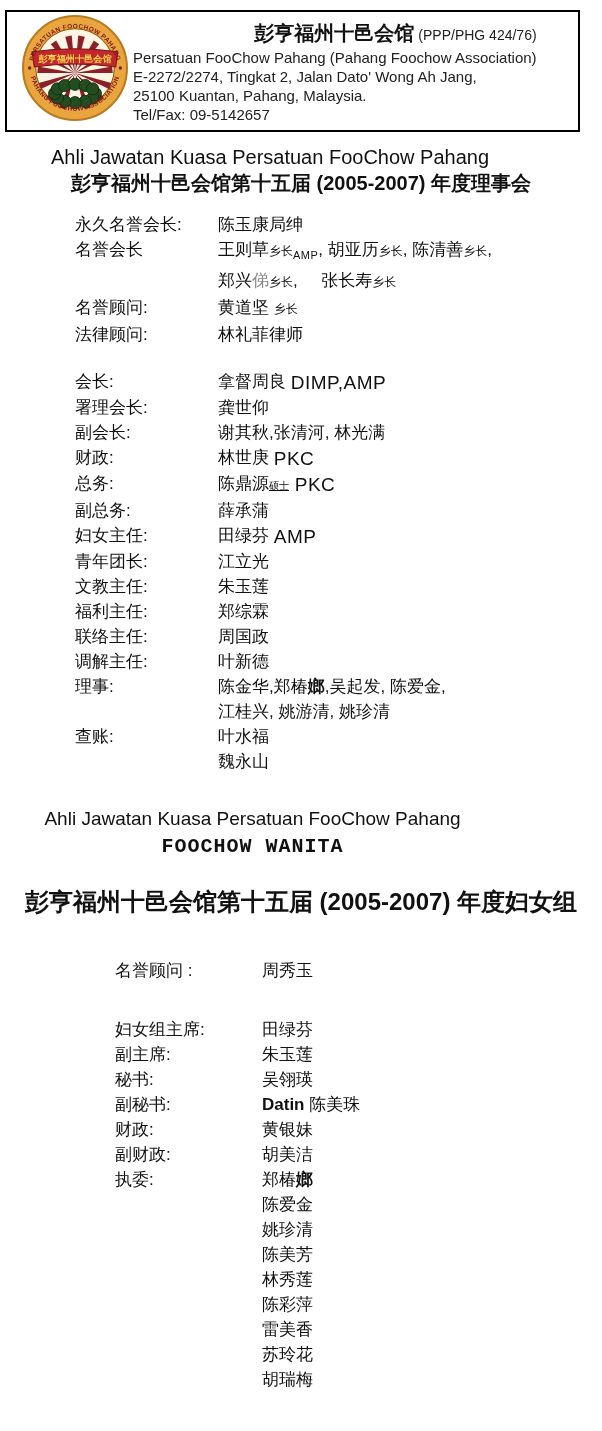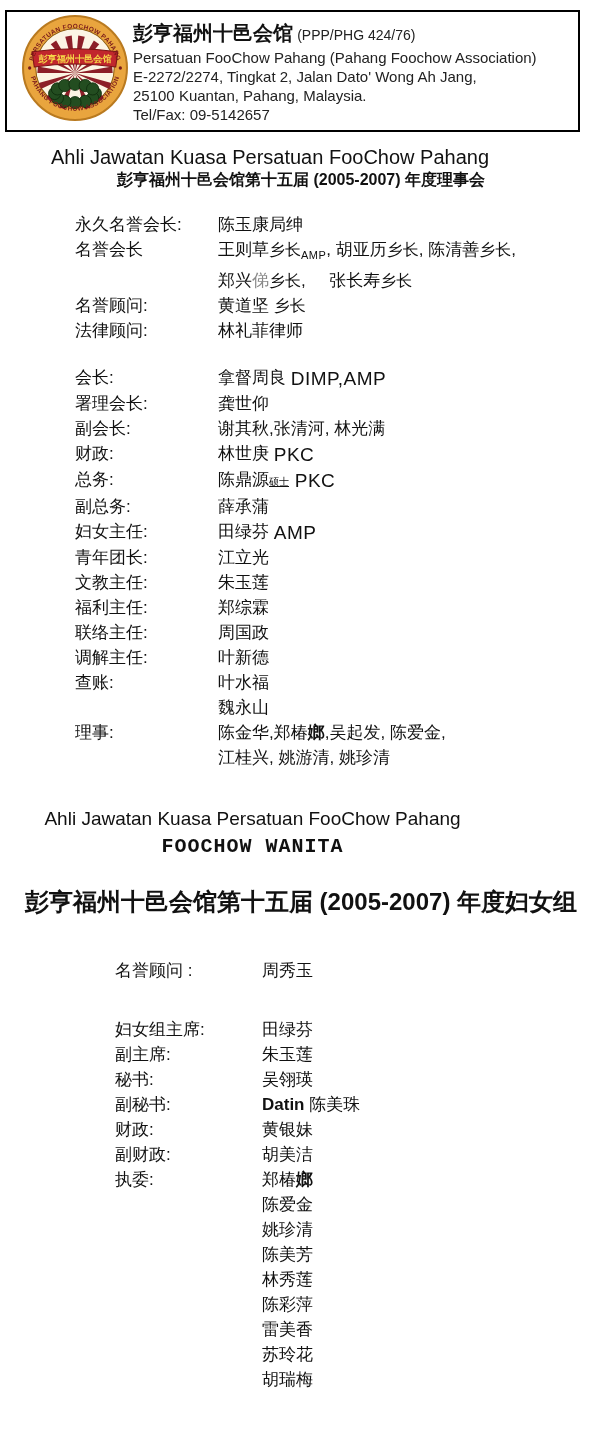--- a/index.html
+++ b/index.html
@@ -7,48 +7,48 @@
     width:602px;height:1431px;background:#ffffff;position:relative;
     font-family:"Liberation Sans","DejaVu Sans",sans-serif;color:#111;
     overflow:hidden;
   }
   .abs{position:absolute;}
 
   
   #letterhead{left:5px;top:10px;width:571px;height:118px;border:2px solid #000;background:#fff;}
   #logo-wrap{position:absolute;left:14px;top:2px;width:108px;height:108px;}
   #head-text{position:absolute;left:126px;top:12px;line-height:19px;font-size:15px;color:#222;white-space:nowrap;}
-  #head-text .org-line{margin-bottom:3px;}
+  #head-text .org-line{margin-bottom:3px;text-align:right;}
   .org-cn{font-size:20px;font-weight:bold;color:#111;}
   .org-reg{font-size:14px;}
 
   
   .t-en1{left:0;top:146px;width:540px;text-align:center;font-size:20px;}
-  .t-cn1{left:0;top:170px;width:602px;text-align:center;font-size:16px;font-weight:bold;}
+  .t-cn1{left:0;top:170px;width:602px;text-align:center;font-size:20px;font-weight:bold;}
   .t-en2{left:0;top:808px;width:505px;text-align:center;font-size:19px;}
   .t-sub2{left:0;top:835px;width:505px;text-align:center;
           font-family:"Liberation Mono","DejaVu Sans Mono",monospace;
           font-weight:bold;font-size:20px;letter-spacing:1px;}
   .t-cn2{left:0;top:886px;width:602px;text-align:center;font-size:24px;font-weight:bold;}
 
   
   .roster{font-size:17px;line-height:25px;}
   #roster-committee{left:75px;top:212px;width:500px;}
   #roster-committee .lbl{width:143px;}
   #roster-committee .row-gap{height:22px;}
   #roster-wanita{left:115px;top:958px;width:440px;}
   #roster-wanita .lbl{width:147px;}
   #roster-wanita .row-gap{height:34px;}
   .row{display:flex;align-items:flex-start;}
   .lbl{flex-shrink:0;}
   .val{flex:1;}
   .vline{white-space:nowrap;}
 
   
-  .s-suffix{font-size:16px;}
+  .s-suffix{font-size:12px;}
   .s-sub{font-size:11px;vertical-align:-4px;letter-spacing:.5px;}
   .s-latin{font-size:19px;vertical-align:-2px;letter-spacing:.5px;}
   .s-tiny{font-size:10px;text-decoration:underline;}
   .s-grey{color:#8a8a8a;}
   .s-bold{font-weight:bold;}
 </style>
 </head>
 <body>
 
 <div id="letterhead" class="abs">
@@ -213,31 +213,31 @@
         <div class="vline"><span>周国政</span></div>
       </div>
     </div>
     <div class="row">
       <div class="lbl">调解主任:</div>
       <div class="val">
         <div class="vline"><span>叶新德</span></div>
       </div>
     </div>
     <div class="row">
+      <div class="lbl">理事:</div>
+      <div class="val">
+        <div class="vline"><span>陈金华,郑椿</span><span class="s-bold">嫏</span><span>,吴起发, 陈爱金,</span></div>
+        <div class="vline"><span>江桂兴, 姚游清, 姚珍清</span></div>
+      </div>
+    </div>
+    <div class="row">
       <div class="lbl">查账:</div>
       <div class="val">
         <div class="vline"><span>叶水福</span></div>
         <div class="vline"><span>魏永山</span></div>
-      </div>
-    </div>
-    <div class="row">
-      <div class="lbl">理事:</div>
-      <div class="val">
-        <div class="vline"><span>陈金华,郑椿</span><span class="s-bold">嫏</span><span>,吴起发, 陈爱金,</span></div>
-        <div class="vline"><span>江桂兴, 姚游清, 姚珍清</span></div>
       </div>
     </div>
   </div>
 
 <div class="abs t-en2">Ahli Jawatan Kuasa Persatuan FooChow Pahang</div>
 <div class="abs t-sub2">FOOCHOW WANITA</div>
 <div class="abs t-cn2">彭亨福州十邑会馆第十五届 (2005-2007) 年度妇女组</div>
 <div id="roster-wanita" class="abs roster">
     <div class="row">
       <div class="lbl">名誉顾问 :</div>

